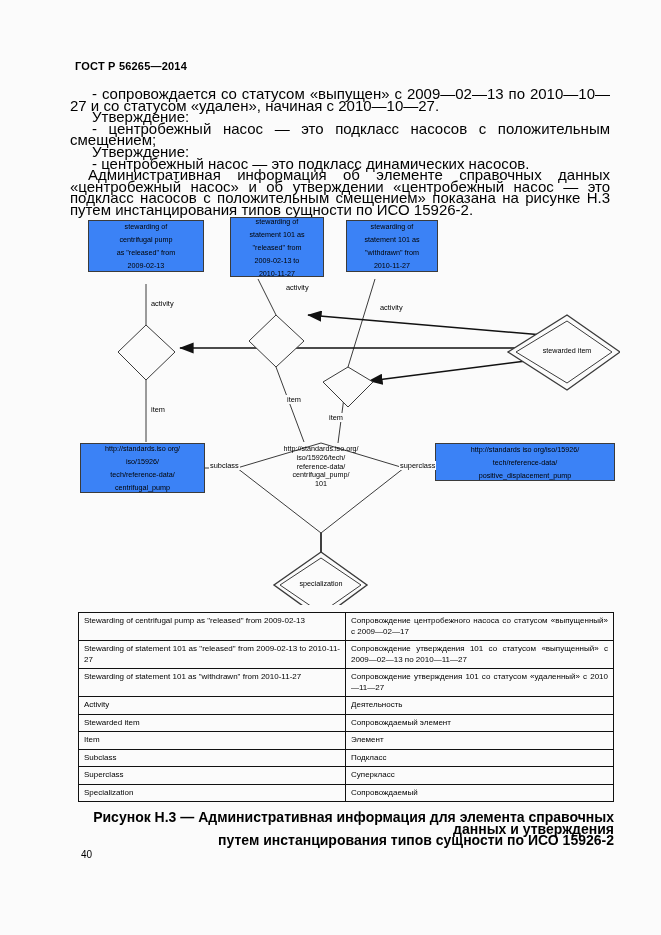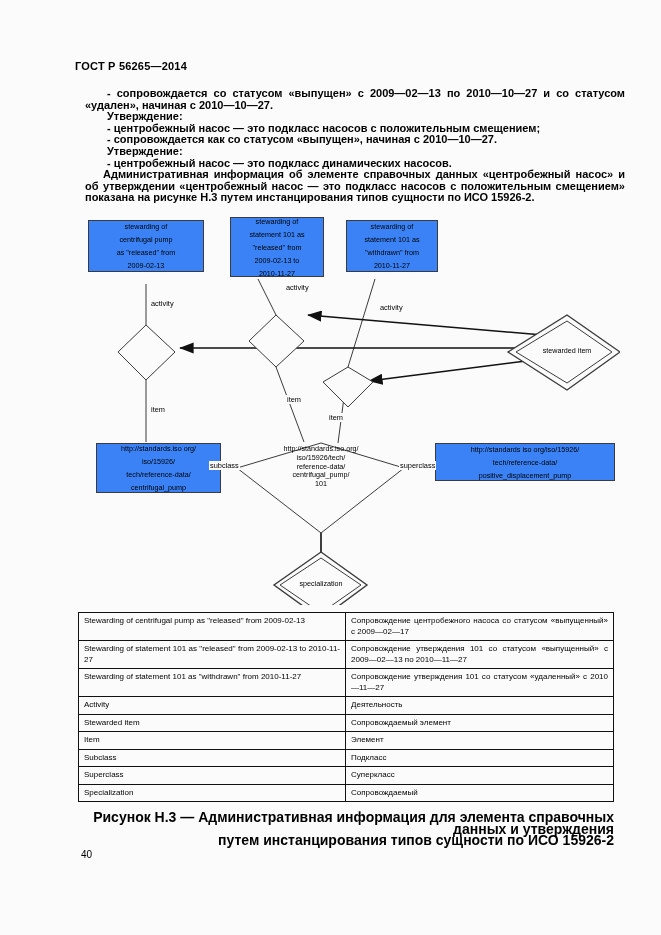--- a/index.html
+++ b/index.html
@@ -24,27 +24,26 @@
   .doc-header {
     position: absolute;
     left: 75px;
     top: 60px;
     font-size: 11px;
     font-weight: bold;
     letter-spacing: 0.2px;
   }
   .body-text {
     position: absolute;
-    left: 85px;
+    left: 70px;
     top: 88px;
     width: 540px;
-    font-size: 11px;
+    font-size: 15px;
     line-height: 11.6px;
     text-align: justify;
-    font-weight: bold;
   }
   .body-text p {
     margin: 0;
   }
   .ind-a { text-indent: 22px; }
   .ind-b { text-indent: 22px; }
   .ind-c { text-indent: 18px; }
 
   
   .figure {
@@ -128,21 +127,20 @@
 <body>
 
 <div class="page">
 
   <div class="doc-header">ГОСТ Р 56265—2014</div>
 
   <div class="body-text">
     <p class="ind-a">-  сопровождается со статусом «выпущен» с 2009—02—13 по 2010—10—27 и со статусом «удален», начиная с 2010—10—27.</p>
     <p class="ind-b">Утверждение:</p>
     <p class="ind-b">-  центробежный насос — это подкласс насосов с положительным смещением;</p>
-    <p class="ind-b">-  сопровождается как со статусом «выпущен», начиная с 2010—10—27.</p>
     <p class="ind-b">Утверждение:</p>
     <p class="ind-b">- центробежный насос — это подкласс динамических насосов.</p>
     <p class="ind-c">Административная информация об элементе справочных данных «центробежный насос» и об утверждении «центробежный насос — это подкласс насосов с положительным смещением» показана на рисунке Н.3 путем инстанцирования типов сущности по ИСО 15926-2.</p>
   </div>
 
   <div class="figure">
 
     <svg width="560" height="390" viewBox="0 0 560 390">
       <defs>
         <marker id="arrowhead" markerWidth="9" markerHeight="7" refX="8.5" refY="3.5" orient="auto">
@@ -203,21 +201,21 @@
 statement 101 as
 "released" from
 2009-02-13 to
 2010-11-27</div>
 
     <div class="node-box" style="left:286px; top:5px; width:92px; height:52px;">stewarding of
 statement 101 as
 "withdrawn" from
 2010-11-27</div>
 
-    <div class="node-box" style="left:36px; top:228px; width:125px; height:50px;">http://standards.iso org/
+    <div class="node-box" style="left:20px; top:228px; width:125px; height:50px;">http://standards.iso org/
 iso/15926/
 tech/reference-data/
 centrifugal_pump</div>
 
     <div class="node-box" style="left:375px; top:228px; width:180px; height:38px;">http://standards iso org/iso/15926/
 tech/reference-data/
 positive_displacement_pump</div>
 
     <div class="dia-label" style="left:200px; top:230px; width:122px;">http://standards.iso.org/
 iso/15926/tech/

